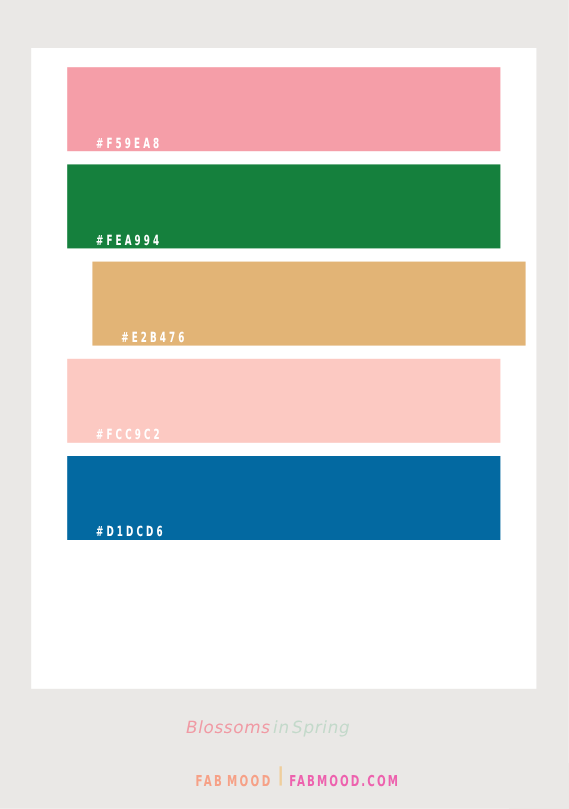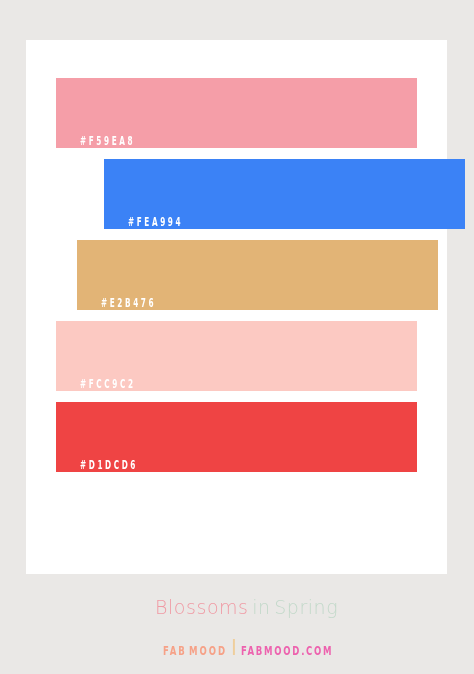--- a/index.html
+++ b/index.html
@@ -15,21 +15,21 @@
 
   .card {
     position: absolute;
     left: 26px; top: 40px;
     width: 421px; height: 534px;
     background: #ffffff;
   }
 
   .swatches {
     position: absolute;
-    left: 30px; top: 38px;
+    left: 30px; top: 16px;
     width: 364px;
   }
   .swatch {
     position: relative;
     width: 361px;
     height: 70px;
     margin-bottom: 11px;
   }
   .swatch-label {
     position: absolute;
@@ -51,25 +51,26 @@
     position: absolute;
     left: 0; top: 0; width: 474px; height: 674px;
     pointer-events: none;
   }
   .title {
     position: absolute;
     left: 155px; top: 594px;
     text-align: right;
     font-family: "DejaVu Sans", sans-serif;
     font-weight: 200;
-    font-size: 19px;
+    font-size: 14px;
     letter-spacing: 0.55px;
     word-spacing: -3.0px;
     line-height: 26px;
     white-space: nowrap;
+    font-style: italic;
   }
   .brand {
     position: absolute;
     left: 0; top: 645px;
     width: 474px;
     height: 12px;
     font-family: "DejaVu Sans", sans-serif;
     font-stretch: condensed;
     font-size: 12.5px;
     font-weight: bold;
@@ -100,30 +101,30 @@
 </style>
 </head>
 <body style="background: rgb(234, 232, 230);">
 
 <div class="page">
   <div class="card" style="background: rgb(255, 255, 255);">
     <div class="swatches">
         <div class="swatch" style="background: rgb(245, 158, 168);">
           <div class="swatch-label" style="color: rgb(255, 255, 255);">#F59EA8</div>
         </div>
-        <div class="swatch" style="background: #3b82f6; margin-left: 48px;">
+        <div class="swatch" style="background: #15803d;">
           <div class="swatch-label" style="color: rgb(255, 255, 255);">#FEA994</div>
         </div>
         <div class="swatch" style="background: rgb(226, 180, 118); margin-left: 21px;">
           <div class="swatch-label" style="color: rgb(255, 255, 255);">#E2B476</div>
         </div>
         <div class="swatch" style="background: rgb(252, 201, 194);">
           <div class="swatch-label" style="color: rgb(255, 255, 255);">#FCC9C2</div>
         </div>
-        <div class="swatch" style="background: #ef4444;">
+        <div class="swatch" style="background: #0369a1;">
           <div class="swatch-label" style="color: rgb(255, 255, 255);">#D1DCD6</div>
         </div>
       </div>
   </div>
 
   <div class="footer">
     <div class="title"><span style="color: rgb(240, 154, 164);">Blossoms</span><span style="color: rgb(195, 217, 202);"> in Spring</span></div>
     <div class="brand">
         <span class="brand-name" style="color: rgb(246, 161, 135);">FAB MOOD</span>
         <span class="sep" style="color: rgb(239, 206, 156);">|</span>

